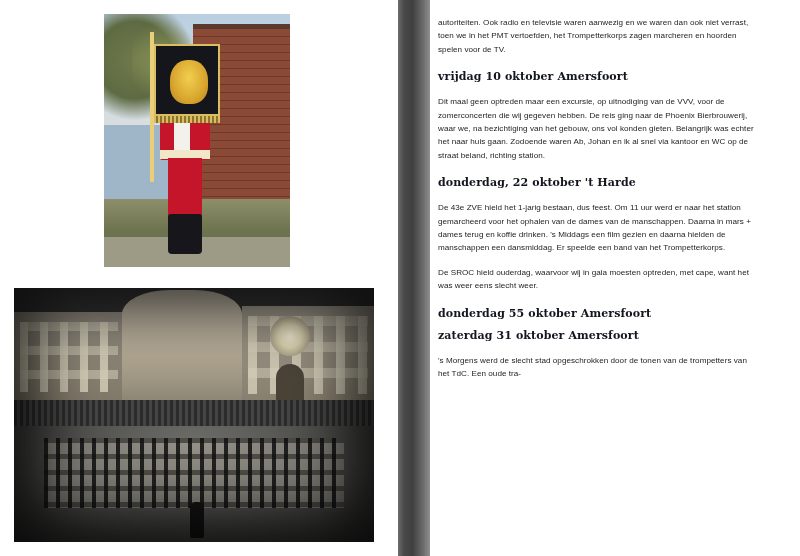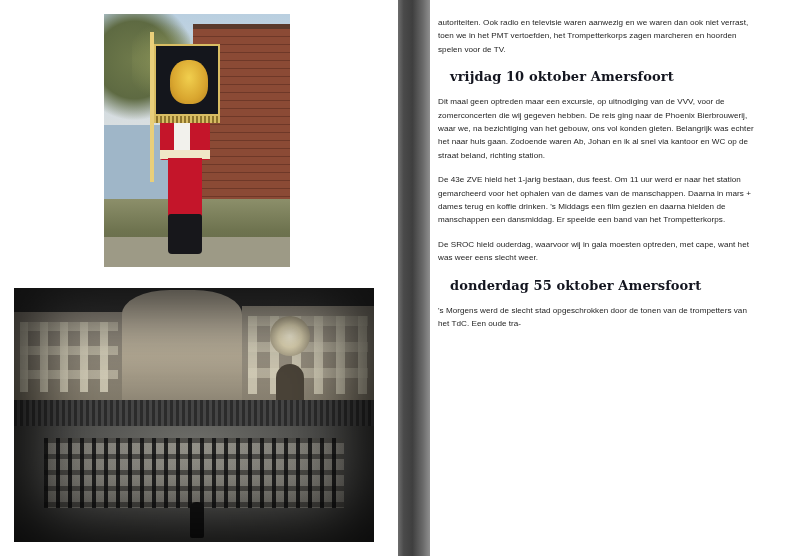--- a/index.html
+++ b/index.html
@@ -211,24 +211,24 @@
     font-size: 8.1px;
     line-height: 13.4px;
     color: #1d1d1d;
     margin: 0 0 11px 0;
     text-align: left;
     letter-spacing: .04px;
   }
   .head {
     font-family: "DejaVu Serif", "Liberation Serif", serif;
     font-weight: bold;
-    font-size: 13px;
+    font-size: 11px;
     line-height: 13px;
     color: #13151f;
-    margin: 0 0 9px 12px;
+    margin: 0 0 9px 0;
     letter-spacing: .1px;
   }
   .head + .para { margin-top: 12px; }
   .para + .head { margin-top: 14px; }
 </style>
 </head>
 <body>
 
 <div class="page">
 
@@ -279,24 +279,26 @@
   <div class="spine"></div>
 
   <div class="right-page">
     <div class="text-col">
 
       <p class="para">autoriteiten. Ook radio en televisie waren aanwezig en we waren dan ook niet verrast, toen we in het PMT vertoefden, het Trompetterkorps zagen marcheren en hoorden spelen voor de TV.</p>
 
       <h3 class="head">vrijdag 10 oktober Amersfoort</h3>
       <p class="para">Dit maal geen optreden maar een excursie, op uitnodiging van de VVV, voor de zomerconcerten die wij gegeven hebben. De reis ging naar de Phoenix Bierbrouwerij, waar we, na bezichtiging van het gebouw, ons vol konden gieten. Belangrijk was echter het naar huis gaan. Zodoende waren Ab, Johan en ik al snel via kantoor en WC op de straat beland, richting station.</p>
 
+      <h3 class="head">donderdag, 22 oktober 't Harde</h3>
       <p class="para">De 43e ZVE hield het 1-jarig bestaan, dus feest. Om 11 uur werd er naar het station gemarcheerd voor het ophalen van de dames van de manschappen. Daarna in mars + dames terug en koffie drinken. 's Middags een film gezien en daarna hielden de manschappen een dansmiddag. Er speelde een band van het Trompetterkorps.</p>
 
       <p class="para">De SROC hield ouderdag, waarvoor wij in gala moesten optreden, met cape, want het was weer eens slecht weer.</p>
 
       <h3 class="head">donderdag 55 oktober Amersfoort</h3>
 
+      <h3 class="head">zaterdag 31 oktober Amersfoort</h3>
       <p class="para">'s Morgens werd de slecht stad opgeschrokken door de tonen van de trompetters van het TdC. Een oude tra-</p>
 
     </div>
   </div>
 
 </div>
 
 </body></html>

